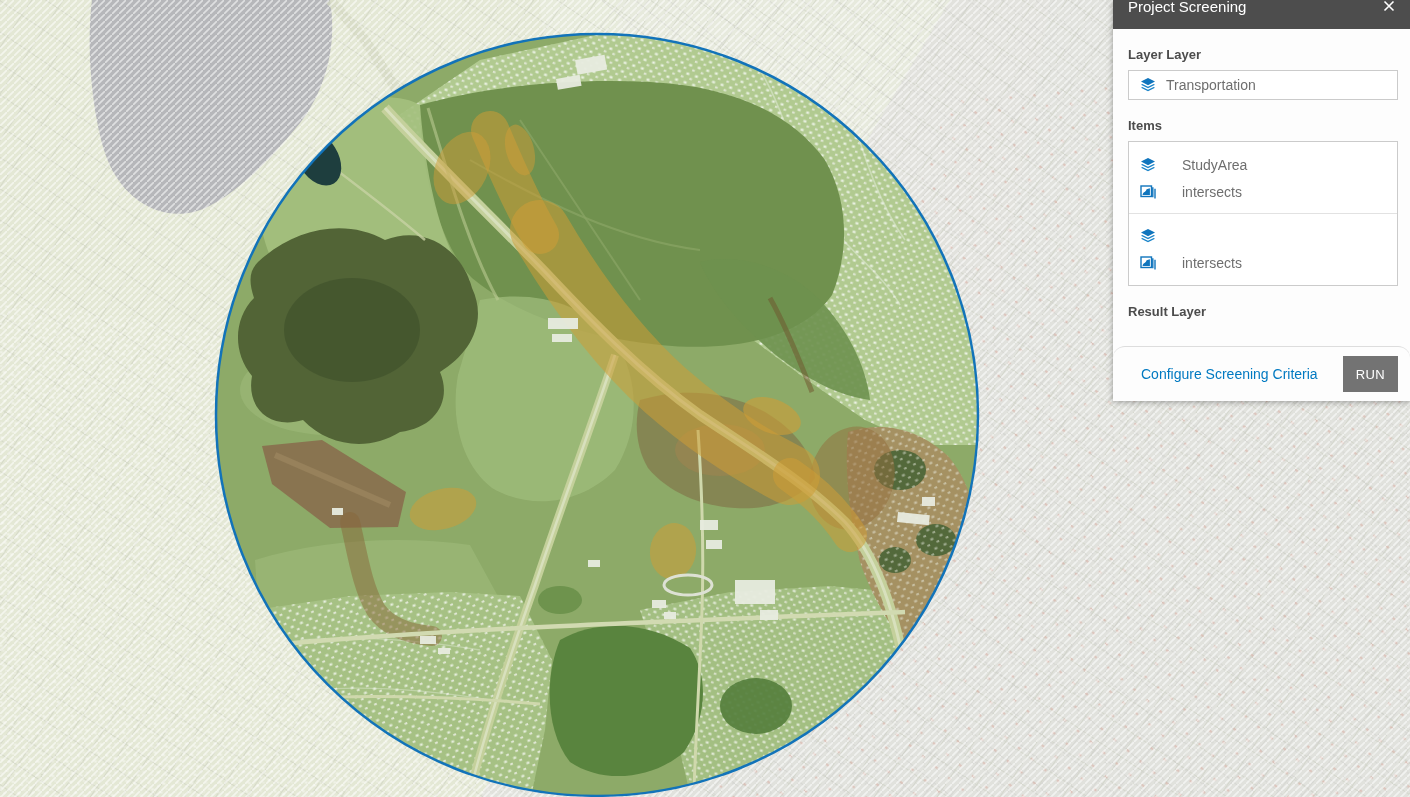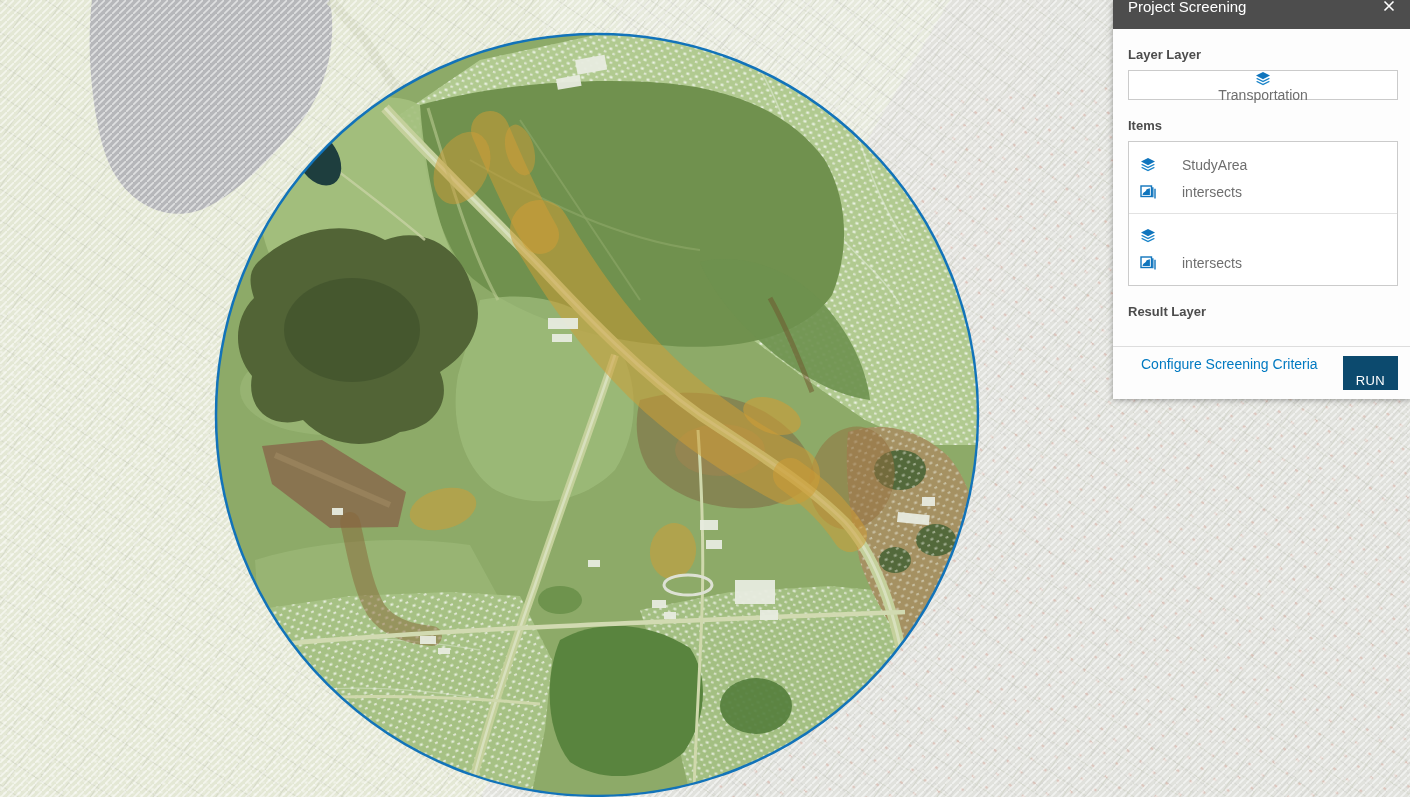--- a/index.html
+++ b/index.html
@@ -21,37 +21,37 @@
   }
   .panel-title{flex:0 1 auto;}
   .close-btn{
     margin-left:auto;width:20px;height:20px;display:flex;align-items:center;
     justify-content:center;cursor:pointer;background:none;border:none;padding:0;
   }
   .panel-body{padding:0 12px 0 15px;}
   .sec-label{display:block;margin:18px 0 8px;font-size:13px;font-weight:bold;color:#4c4c4c;}
   .value-box{
     height:30px;border:1px solid #cbcbcb;background:#ffffff;display:flex;
-    align-items:center;padding:0 11px;font-size:14px;color:#6e6e6e;
-    box-sizing:border-box;cursor:pointer;flex-direction:column;
+    align-items:center;gap:10px;padding:0 11px;font-size:14px;color:#6e6e6e;
+    box-sizing:border-box;cursor:pointer;
   }
   .items-box{border:1px solid #cbcbcb;background:#ffffff;padding:9px 0;}
   .item-row{
     display:flex;align-items:center;gap:26px;padding:3px 11px;font-size:14px;
     color:#6e6e6e;min-height:21px;cursor:pointer;
   }
   .items-divider{border-top:1px solid #e2e2e2;margin:8px 0;}
   .panel-footer{
     border-top:1px solid #dddddd;margin-top:27px;padding:9px 12px 9px 28px;
-    display:flex;align-items:flex-start;
+    display:flex;align-items:center;border-radius:12px;
   }
   .config-link{color:#0079c1;font-size:14px;text-decoration:none;cursor:pointer;}
   .run-btn{
-    margin-left:auto;background:#0c4a6e;color:#ffffff;border:none;font-size:13px;
-    letter-spacing:.4px;padding:17px 13px;height:23px;cursor:pointer;
+    margin-left:auto;background:#737373;color:#ffffff;border:none;font-size:13px;
+    letter-spacing:.4px;padding:6px 13px;height:36px;cursor:pointer;
     font-family:"Liberation Sans",sans-serif;
   }
   .icon{display:inline-flex;width:16px;height:16px;flex:0 0 16px;}
 </style>
 </head>
 <body>
 
 <div id="map-wrap">
 <svg width="1410" height="797" viewBox="0 0 1410 797">
   <defs>

